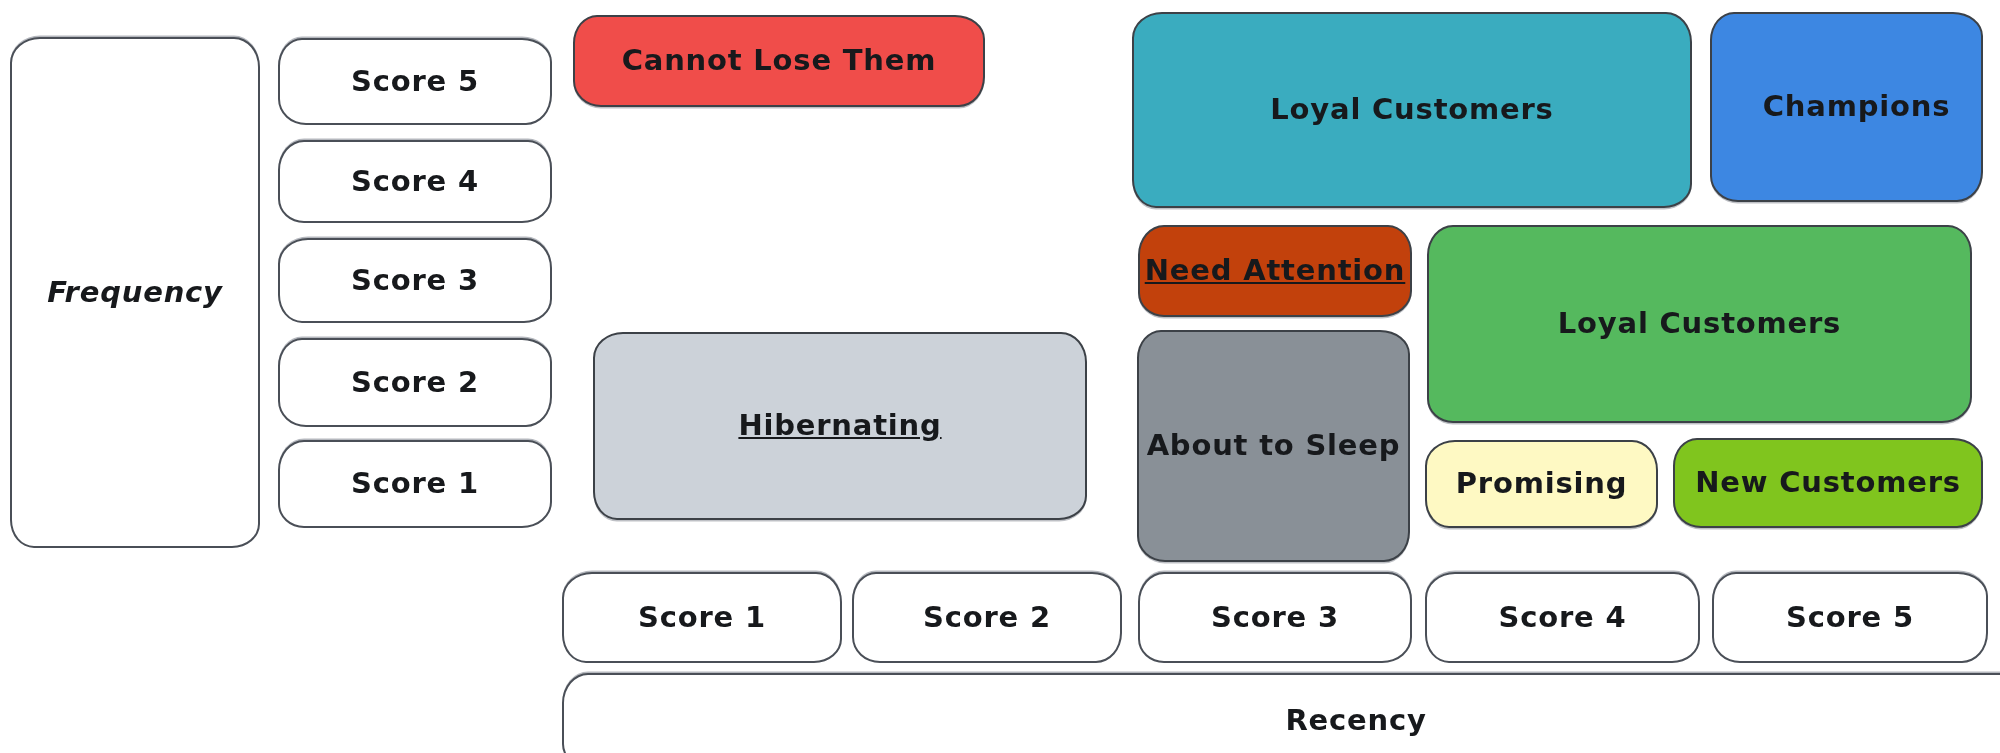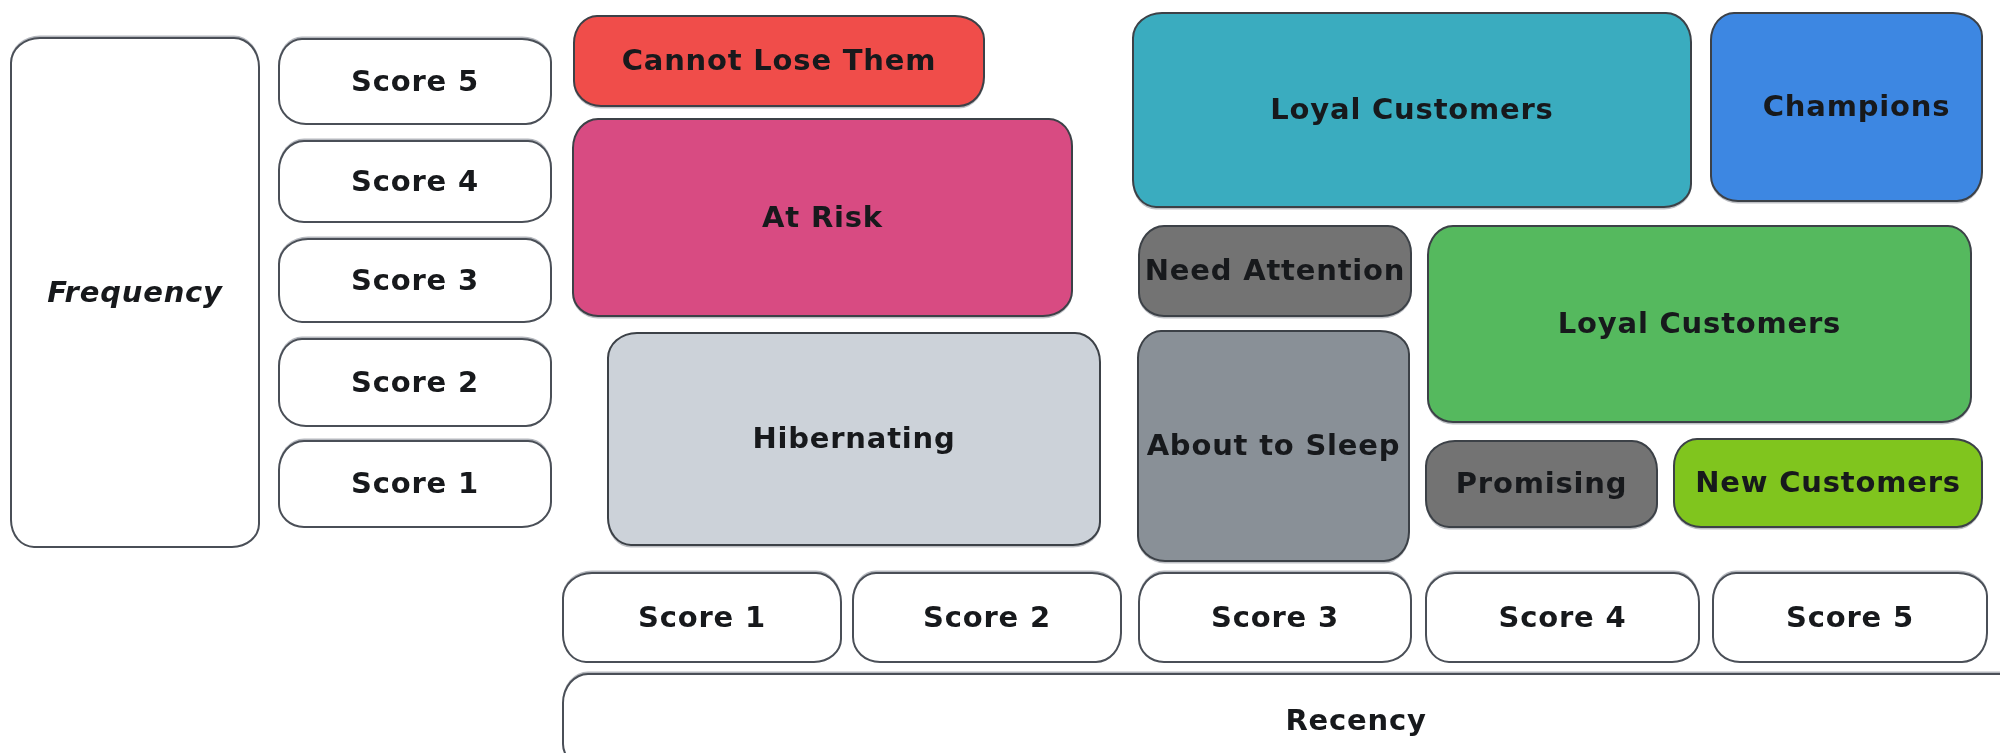--- a/index.html
+++ b/index.html
@@ -41,21 +41,21 @@
   #freq-box {left:10px;  top:12px;  width:250px; height:511px;font-style:italic;}
   #fs5 {left:278px; top:13px;  width:274px; height:87px;}
   #fs4 {left:278px; top:115px; width:274px; height:83px;}
   #fs3 {left:278px; top:213px; width:274px; height:85px;}
   #fs2 {left:278px; top:313px; width:274px; height:89px;}
   #fs1 {left:278px; top:415px; width:274px; height:88px;}
 
   
   #seg-clt     {left:573px;  top:15px;  width:412px; height:92px;}
   #seg-risk    {left:572px;  top:118px; width:501px; height:199px;}
-  #seg-hib     {left:607px;  top:332px; width:494px; height:214px;}
+  #seg-hib     {left:593px;  top:332px; width:494px; height:188px;text-decoration:underline;}
   #seg-loyal-t {left:1132px; top:12px;  width:560px; height:196px;}
   #seg-champ   {left:1710px; top:12px;  width:273px; height:190px;padding-left:20px;}
   #seg-need    {left:1138px; top:225px; width:274px; height:92px;}
   #seg-sleep   {left:1137px; top:330px; width:273px; height:232px;}
   #seg-loyal-g {left:1427px; top:225px; width:545px; height:198px;}
   #seg-prom    {left:1425px; top:440px; width:233px; height:88px;}
   #seg-new     {left:1673px; top:438px; width:310px; height:90px;justify-content:center;}
 
   
   #rs1 {left:562px;  top:547px; width:280px; height:91px;}
@@ -85,42 +85,39 @@
   <div class="box plain rB" id="fs2">
     <span>Score 2</span>
   </div>
   <div class="box plain rC" id="fs1">
     <span>Score 1</span>
   </div>
 
   <div class="box seg rB" id="seg-clt" style="background: rgb(240, 77, 74);">
     <span>Cannot Lose Them</span>
   </div>
-  <div class="box seg rC" id="seg-risk" style="background: rgb(216, 75, 130);">
-    <span>At Risk</span>
-  </div>
   <div class="box seg rA" id="seg-hib" style="background: rgb(204, 210, 217);">
     <span>Hibernating</span>
   </div>
   <div class="box seg rA" id="seg-loyal-t" style="background: rgb(58, 172, 191);">
     <span>Loyal Customers</span>
   </div>
   <div class="box seg rB" id="seg-champ" style="background: rgb(61, 135, 226);">
     <span>Champions</span>
   </div>
-  <div class="box seg rC" id="seg-need" style="background: #737373;">
+  <div class="box seg rC" id="seg-need" style="background: #c2410c; text-decoration: underline;">
     <span>Need Attention</span>
   </div>
   <div class="box seg rB" id="seg-sleep" style="background: rgb(137, 144, 151);">
     <span>About to Sleep</span>
   </div>
   <div class="box seg rC" id="seg-loyal-g" style="background: rgb(85, 185, 94);">
     <span>Loyal Customers</span>
   </div>
-  <div class="box seg rA" id="seg-prom" style="background: #737373;">
+  <div class="box seg rA" id="seg-prom" style="background: #fef9c3;">
     <span>Promising</span>
   </div>
   <div class="box seg rB" id="seg-new" style="background: rgb(128, 197, 30);">
     <span>New Customers</span>
   </div>
 
   <div class="box plain rA" id="rs1">
     <span>Score 1</span>
   </div>
   <div class="box plain rB" id="rs2">

